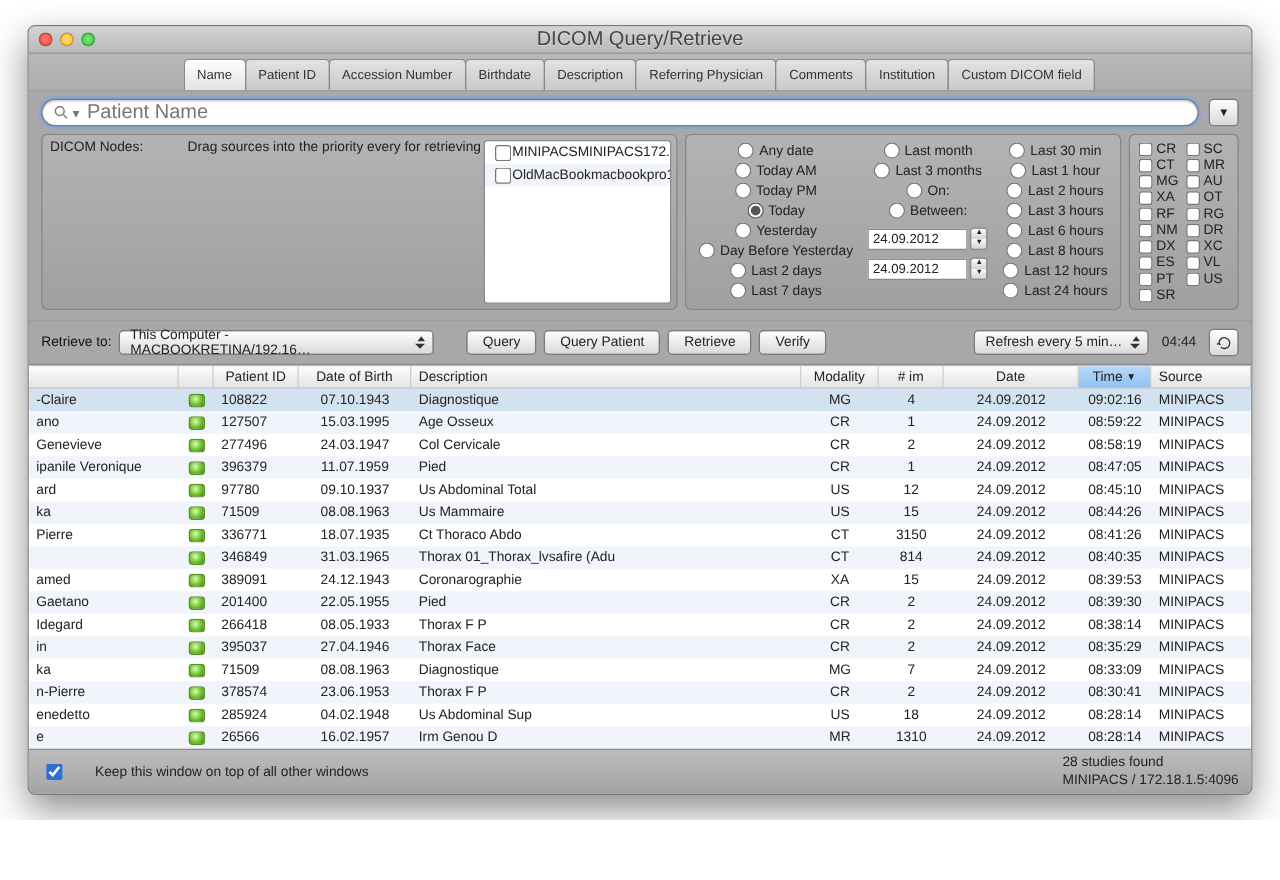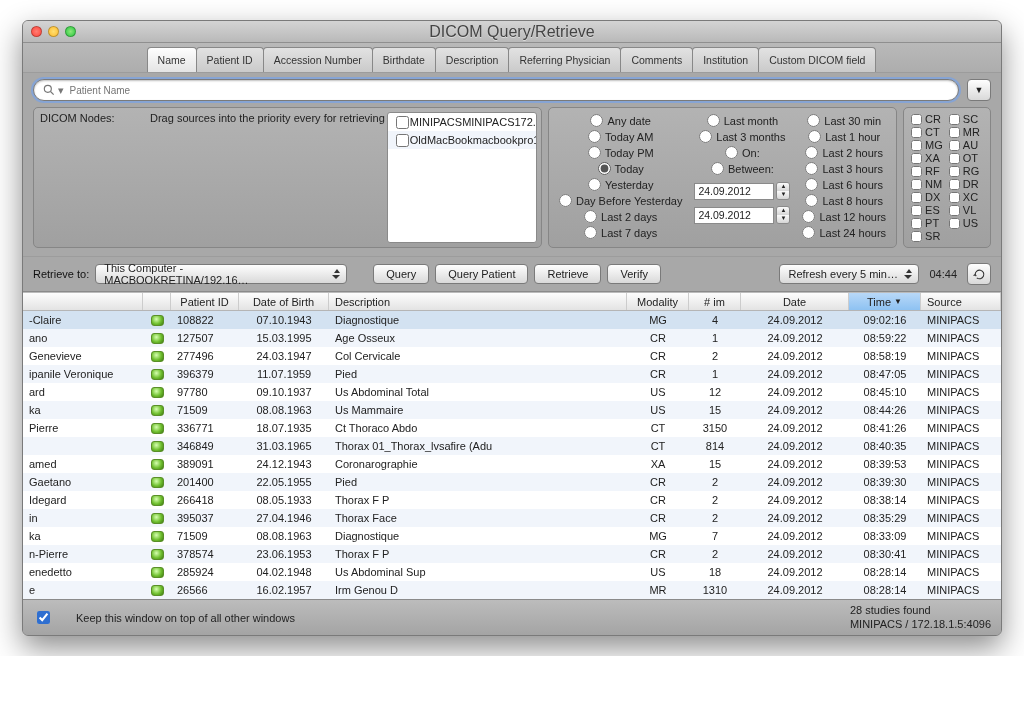--- a/index.html
+++ b/index.html
@@ -43,21 +43,21 @@
     margin-left:-1px; cursor:default;
   }
   .tabstrip .tab.active { background:linear-gradient(#fefefe,#e4e4e4); font-weight:500; }
 
   .searchrow { display:flex; align-items:center; padding:6px 10px; gap:8px; background:var(--panel-grey); border-top:1px solid #9c9c9c; }
   .searchbox {
     flex:1; height:22px; border-radius:11px; background:#fff; border:1px solid #7a7a7a;
     display:flex; align-items:center; padding:0 8px; box-shadow:inset 0 1px 2px rgba(0,0,0,.25), 0 0 0 2px rgba(100,160,255,.5);
   }
   .searchbox svg{flex:none;}
-  .searchbox input { border:none; outline:none; flex:1; font-size:10px; background:transparent; padding-left:4px; }
+  .searchbox input { border:none; outline:none; flex:1; font-size:16px; background:transparent; padding-left:4px; }
   .sq-btn { width:24px; height:22px; border:1px solid #7a7a7a; border-radius:4px; background:linear-gradient(var(--btn-top),var(--btn-bot)); display:flex; align-items:center; justify-content:center; }
 
   .midrow { display:flex; gap:6px; padding:0 10px 8px 10px; background:var(--panel-grey); }
   .nodesbox, .datebox, .modbox {
     background:linear-gradient(#b3b3b3,#a0a0a0); border:1px solid #868686; border-radius:5px; padding:4px;
   }
   .nodesbox { flex:1.3; display:flex; flex-direction:row; }
   .nodesbox .nh { display:flex; font-size:10px; color:#222; padding:0 2px 2px 2px; }
   .nodesbox .nh .c1{width:110px;} .nodesbox .nh .c2{flex:1;}
   .nodeslist { flex:1; background:#fff; border:1px solid #8a8a8a; border-radius:3px; overflow:hidden; }
@@ -90,21 +90,21 @@
 
   .tablewrap{background:#fff; border-top:1px solid #bbb; max-height:336px; overflow:hidden;}
   .th{display:flex; background:linear-gradient(var(--header-grad-top),var(--header-grad-bot)); border-bottom:1px solid #b5b5b5; height:18px; align-items:center; font-size:10.5px; color:#333;}
   .th>div{padding:0 6px; border-right:1px solid #ccc; height:100%; display:flex; align-items:center;}
   .th>div.sorted{background:linear-gradient(#b8d8f8,#8ec2f2);}
   .th>div.center, .tr>div.center{justify-content:center; text-align:center;}
   .tr{display:flex; height:18px; align-items:center; font-size:11px;}
   .tr:nth-child(even){background:var(--row-alt);}
   .tr.selected{background:var(--row-sel);}
   .tr>div{padding:0 6px; overflow:hidden; white-space:nowrap; text-overflow:ellipsis; display:flex; align-items:center;}
-  .c-name{width:120px;} .c-ico{width:28px; justify-content:center;} .c-pid{width:68px;} .c-dob{width:90px; text-align:center;} .c-desc{flex:1; min-width:0;} .c-mod{width:62px;} .c-im{width:52px;} .c-date{width:108px;} .c-time{width:72px;} .c-src{width:80px;}
+  .c-name{width:120px;} .c-ico{width:28px; justify-content:center;} .c-pid{width:68px;} .c-dob{width:90px; text-align:center;} .c-desc{flex:1; min-width:0;} .c-mod{width:62px;} .c-im{width:52px;} .c-date{width:108px;} .c-time{width:58px;} .c-src{width:80px;}
   .dot{width:13px; height:11px; border-radius:3px; background:radial-gradient(circle at 40% 35%, #d6ffb0, #6fbf2e 55%, #3f7a14); border:1px solid #5a8f28;}
 
   .footer{display:flex; align-items:center; padding:4px 10px; background:linear-gradient(#bcbcbc,#a4a4a4); border-top:1px solid #8a8a8a; height:36px;}
   .footer .right{margin-left:auto; text-align:left; font-size:10px; color:#222; line-height:1.25;}
   .footer label{display:flex; align-items:center; gap:23px; font-size:11px; color:#111;}
   input[type=checkbox]{accent-color:#2f6fd0;}
   .sortarrow{margin-left:3px; font-size:8px;}
 </style>
 </head>
 <body>

